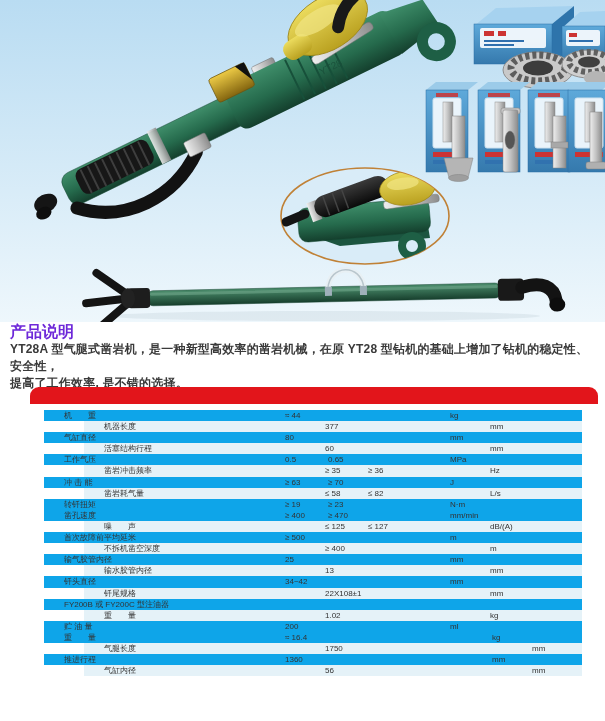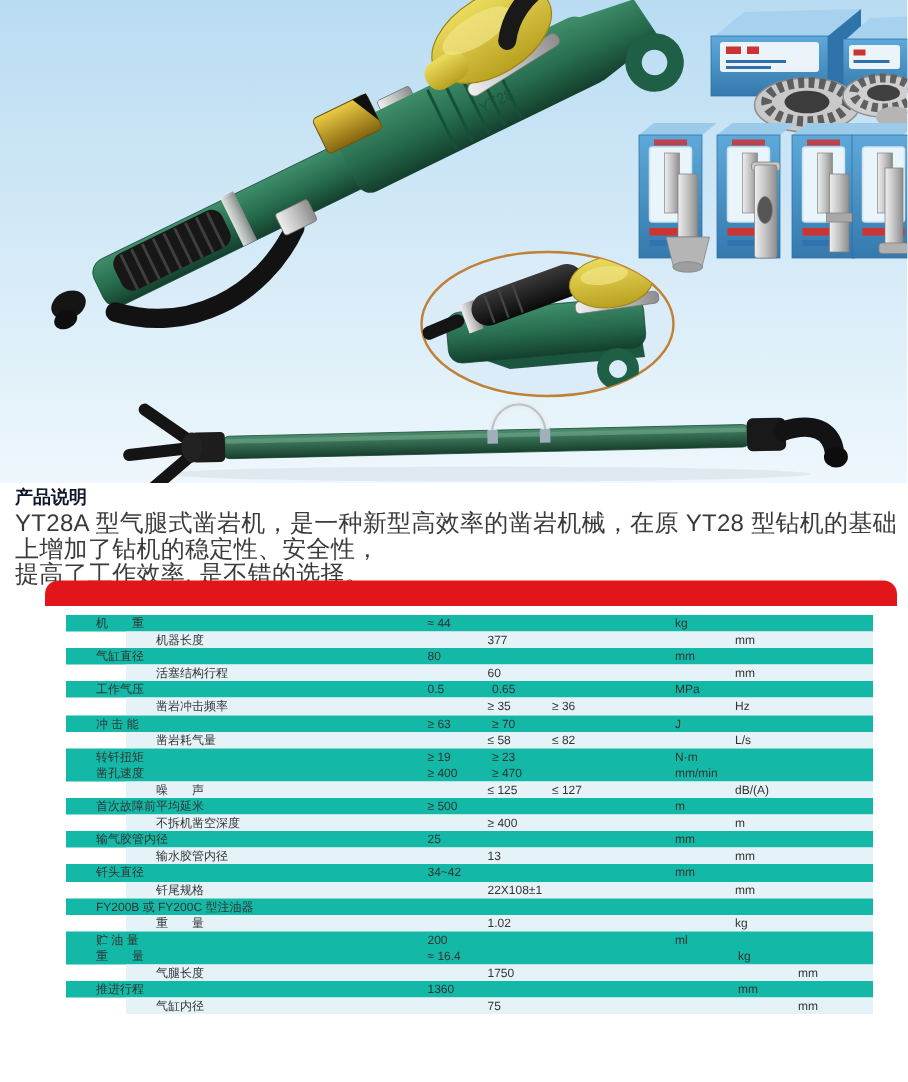--- a/index.html
+++ b/index.html
@@ -2,26 +2,26 @@
 <html><head>
 <meta charset="utf-8">
 <style>
   html,body{margin:0;padding:0;background:#ffffff;}
   .page{
     position:relative;width:605px;height:721px;overflow:hidden;background:#ffffff;
     font-family:"Liberation Sans","DejaVu Sans",sans-serif;
   }
   .photo{position:absolute;top:0;left:0;width:605px;height:322px;}
   .desc{position:absolute;top:324px;left:10px;width:588px;}
-  .desc-heading{font-size:12px;font-weight:bold;color:#0f172a;line-height:15px;}
-  .desc-body{font-size:16px;color:#3a3a3a;line-height:17px;letter-spacing:.2px;margin-top:2px;}
+  .desc-heading{font-size:16px;font-weight:bold;color:#6d28d9;line-height:15px;}
+  .desc-body{font-size:12px;color:#3a3a3a;line-height:17px;letter-spacing:.2px;margin-top:2px;font-weight:bold;}
   .redbar{position:absolute;top:387px;left:30px;width:568px;height:17px;background:#e2151b;border-radius:9px 9px 0 0;}
   .spec{position:absolute;top:410px;left:44px;width:538px;}
   .row{position:relative;height:11.1px;overflow:visible;}
-  .row.cyan{background:#14b8a6;padding-left:42px;}
+  .row.cyan{background:#0ea5e9;padding-left:42px;}
   .row.light{background:#e5f2f8;margin-left:40px;}
   .c{position:absolute;top:0;font-size:8px;line-height:11.4px;color:#333;white-space:nowrap;}
   .c.label{left:20px;}
   .c.v1{left:241px;}
   .c.v2{left:284px;}
   .c.unit{left:406px;}
   .c.unit.shift{left:448px;}
 </style>
 </head>
 <body>
@@ -379,19 +379,19 @@
         <span class="c unit shift">mm</span>
       </div>
       <div class="row cyan">
         <span class="c label">推进行程</span>
         <span class="c v1">1360</span>
         <span class="c v2"></span>
         <span class="c unit shift">mm</span>
       </div>
       <div class="row light">
         <span class="c label">气缸内径</span>
-        <span class="c v1">75</span>
+        <span class="c v1">56</span>
         <span class="c v2"></span>
         <span class="c unit shift">mm</span>
       </div>
     </div>
 
 </div>
 
 </body></html>

